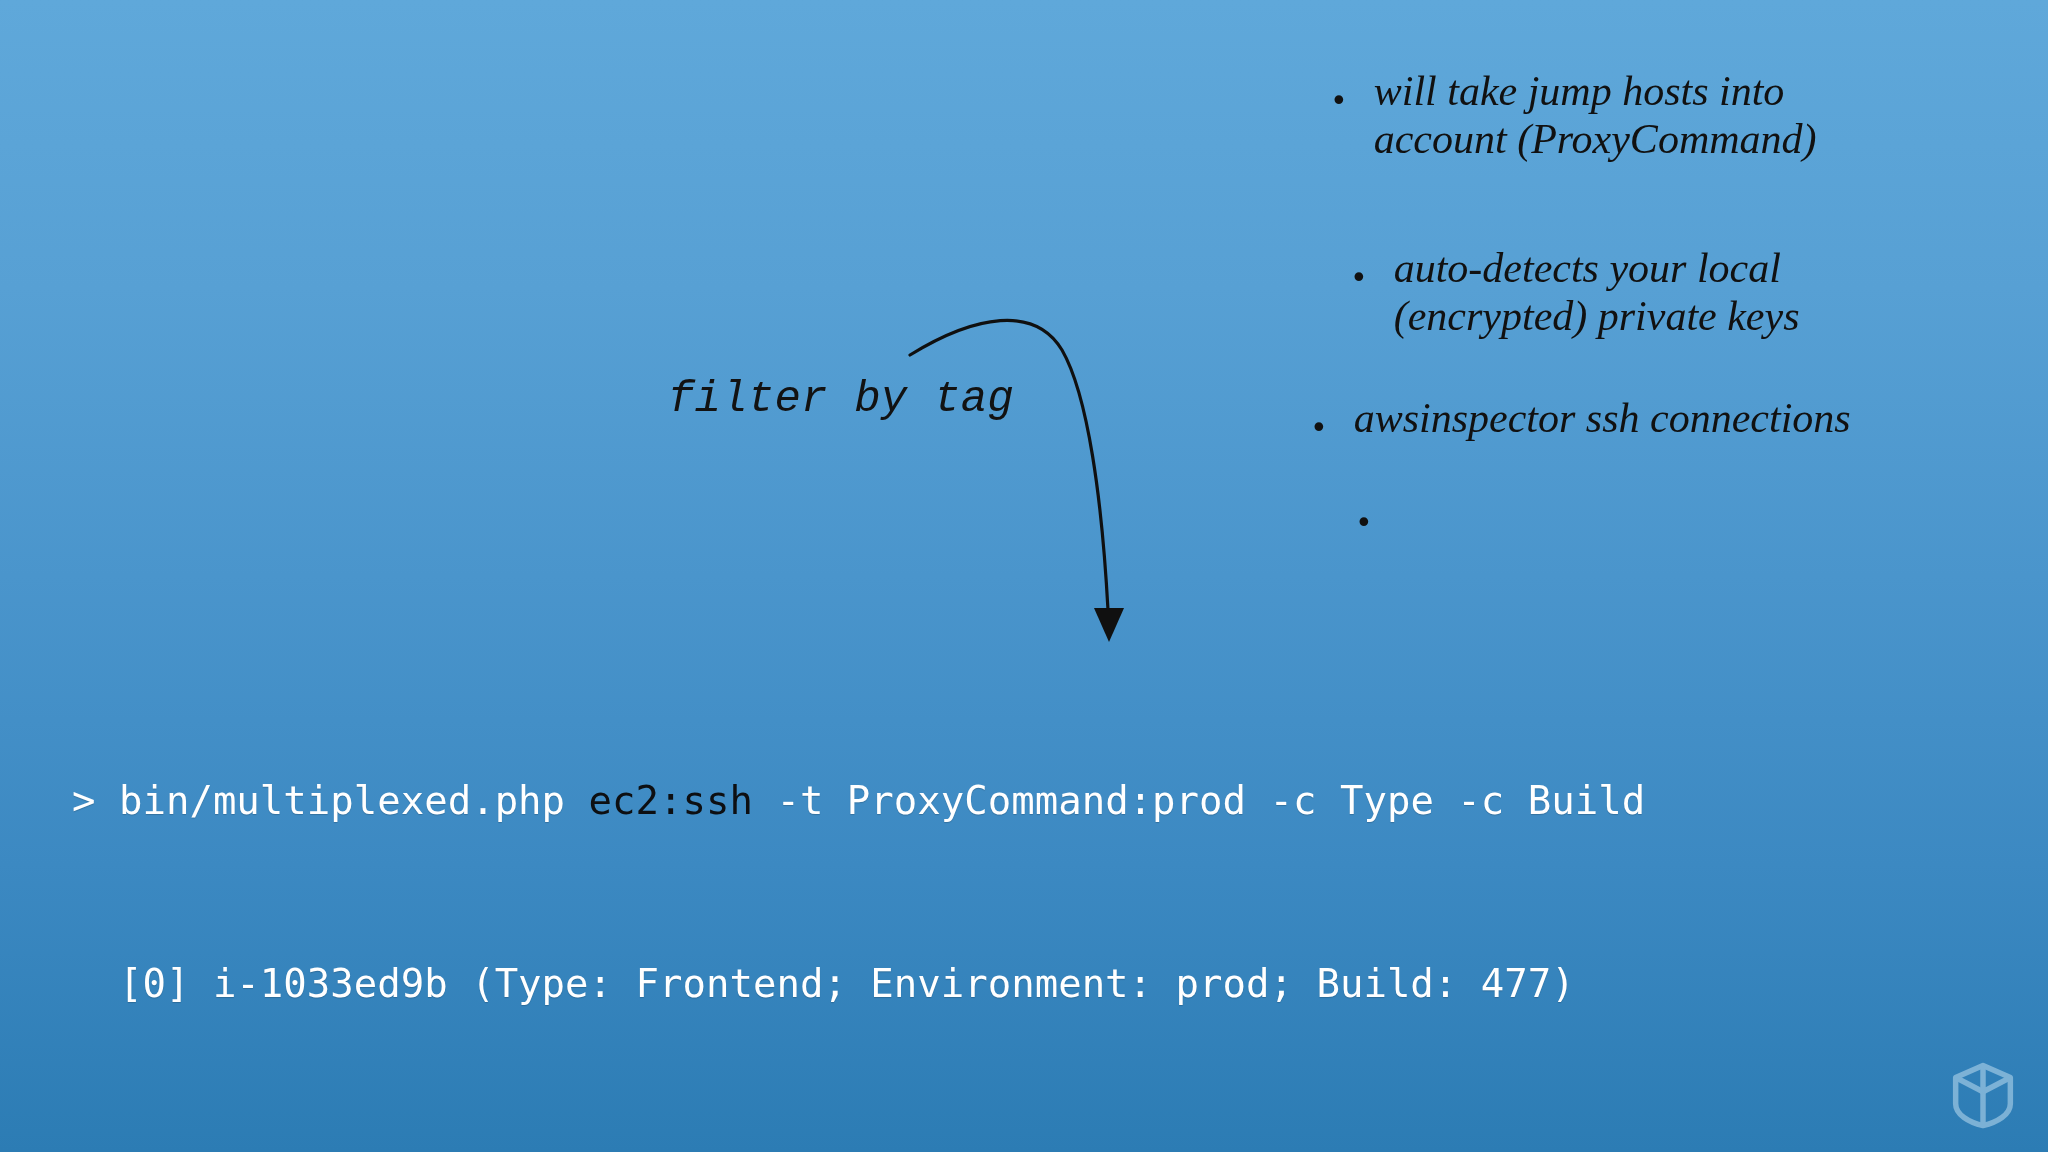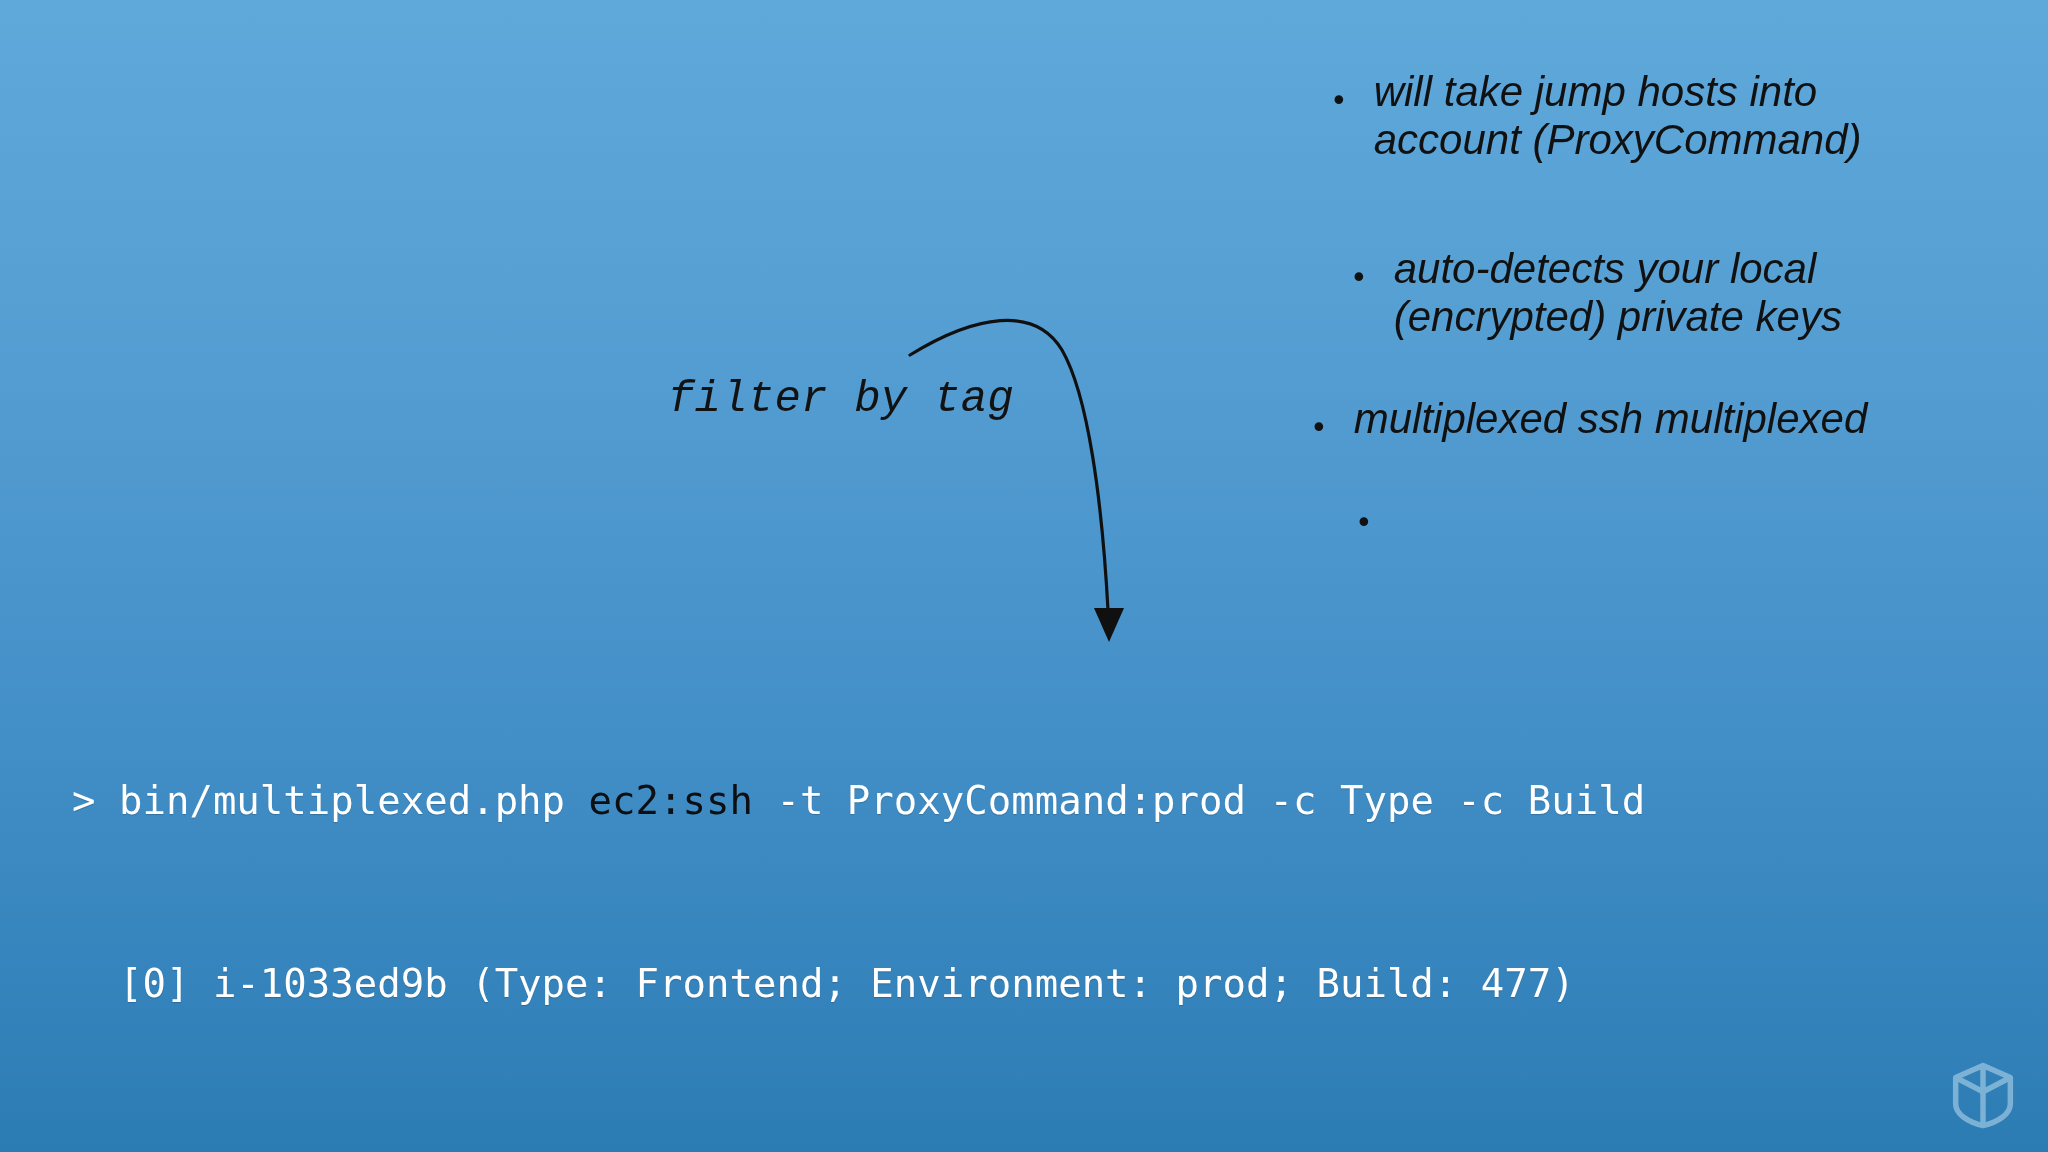--- a/index.html
+++ b/index.html
@@ -42,21 +42,21 @@
   }
   .bullet-dot {
     font-family: "DejaVu Sans", sans-serif;
     font-size: 30px;
     line-height: 1;
     color: #111;
     margin-top: 18px;
     flex: 0 0 auto;
   }
   .bullet-text {
-    font-family: Liberation Sans, sans-serif;
+    font-family: Liberation Serif, serif;
     font-style: italic;
     font-size: 42px;
     line-height: 1.14;
     color: #111;
     white-space: pre-line;
     text-align: left;
   }
 
   #ann-jump-hosts  { top: 68px;  left: 1330px; width: 680px; }
   #ann-auto-detect { top: 245px; left: 1350px; width: 660px; }
@@ -122,21 +122,21 @@
   </div>
 
   <div class="bullet-block" id="ann-auto-detect">
     <span class="bullet-dot">•</span>
     <span class="bullet-text">auto-detects your local
 (encrypted) private keys</span>
   </div>
 
   <div class="bullet-block" id="ann-multiplexed">
     <span class="bullet-dot">•</span>
-    <span class="bullet-text">multiplexed ssh multiplexed</span>
+    <span class="bullet-text">awsinspector ssh connections</span>
   </div>
 
   <div class="bullet-block" id="ann-run-cmds">
     <span class="bullet-dot">•</span>
   </div>
 
   <div class="handwriting" id="ann-filter-by-tag">filter by tag</div>
 
   <svg id="arrow-svg" viewBox="0 0 300 380">
     <path d="M 30 75 C 95 35, 155 25, 182 70 C 208 115, 222 220, 228 330" fill="none" stroke="#101010" stroke-width="3.2" stroke-linecap="round"></path>

